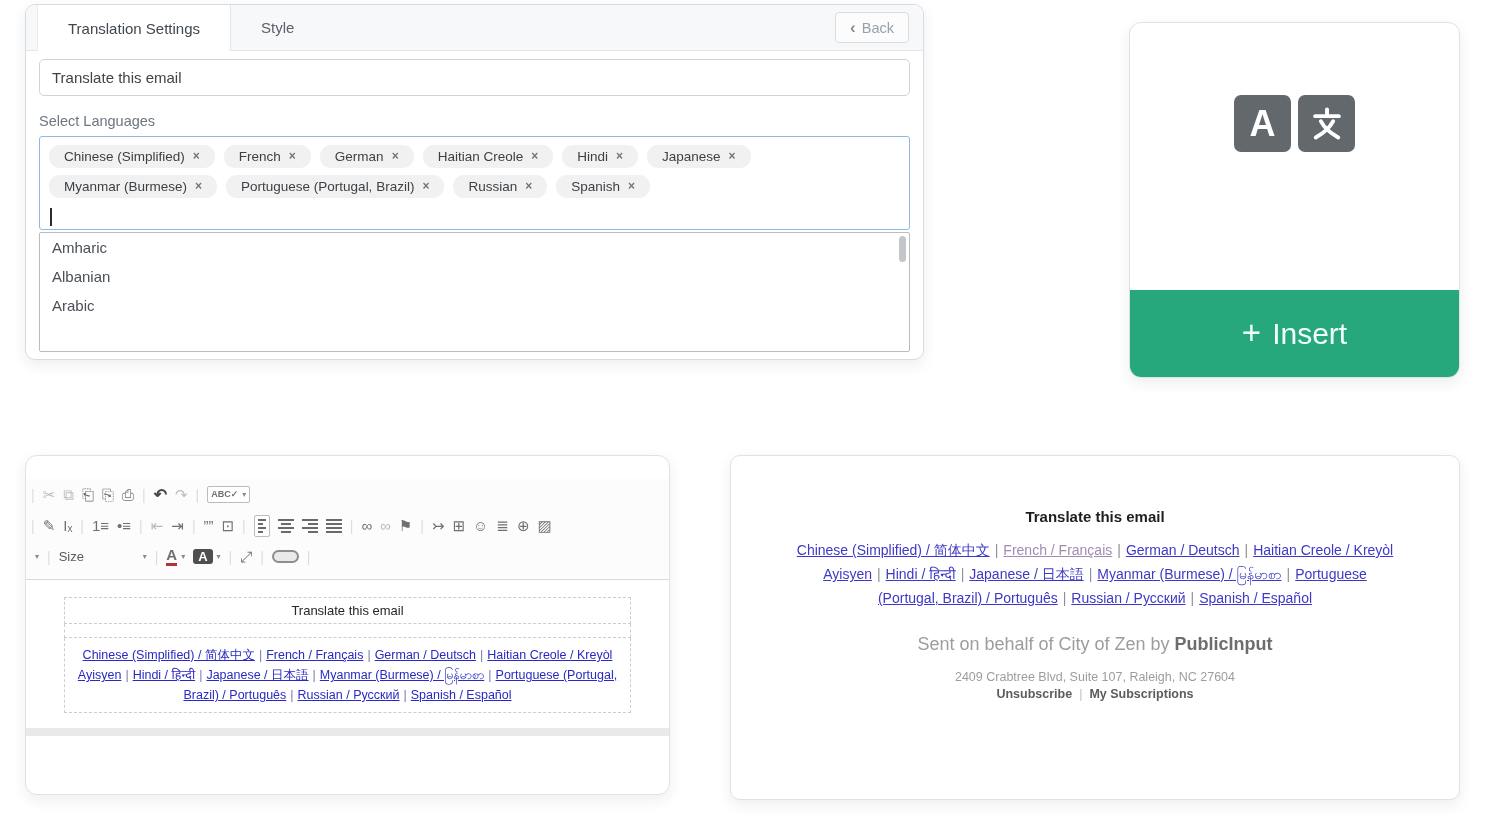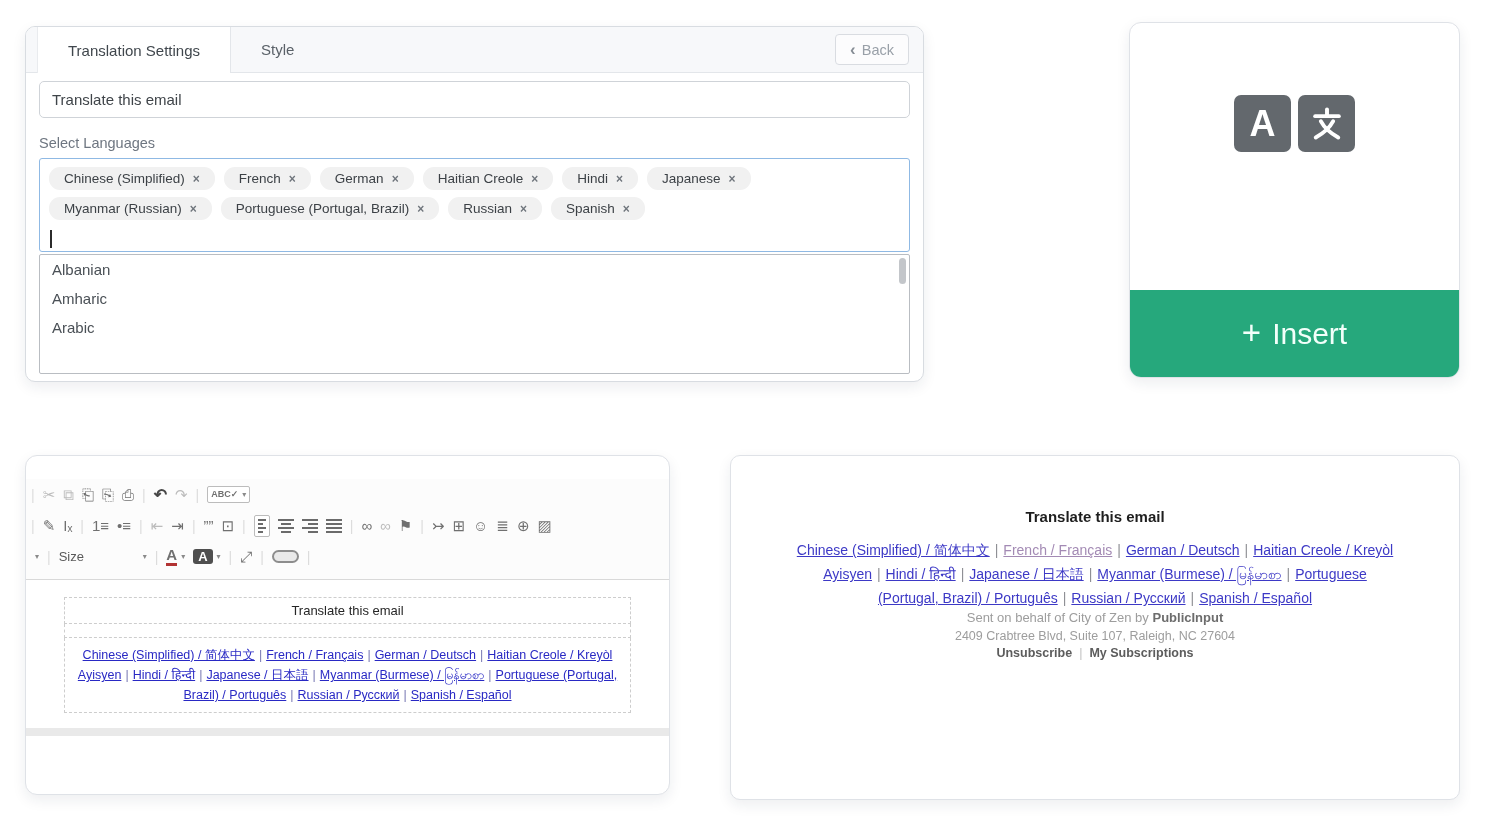--- a/index.html
+++ b/index.html
@@ -2,35 +2,35 @@
 <html><head>
 <meta charset="utf-8">
 <style>
   *{box-sizing:border-box;margin:0;padding:0}
   html,body{background:#fff}
   #canvas{position:relative;width:1487px;height:824px;background:#fff;overflow:hidden;
     font-family:"Liberation Sans",sans-serif;color:#333}
   .card{position:absolute;background:#fff;border:1px solid #dfe2e7;box-shadow:0 5px 14px rgba(30,40,60,.08)}
 
   
-  #settings{left:25px;top:26px;width:899px;height:356px;border-radius:10px;overflow:hidden;border-color:#d8dce1}
+  #settings{left:25px;top:4px;width:899px;height:356px;border-radius:10px;overflow:hidden;border-color:#d8dce1}
   .tabbar{height:46px;background:#f7f8fa;border-bottom:1px solid #e3e6ea;display:flex;padding-left:11px;position:relative}
   .tab{display:flex;align-items:center;padding:0 30px;font-size:15px;color:#5a6168;cursor:pointer}
   .tab.active{background:#fff;border-left:1px solid #e9ebee;border-right:1px solid #e3e6ea;margin-bottom:-1px;color:#40474d}
   .back{position:absolute;right:14px;top:7px;height:31px;display:flex;align-items:center;gap:6px;padding:0 14px;
     background:#fcfcfd;border:1px solid #d9dce1;border-radius:4px;color:#99a0a8;font-size:14.5px;cursor:pointer;
     font-family:"Liberation Sans",sans-serif}
   .back .chev{font-size:17px;font-weight:bold;color:#868d95;line-height:1}
   .s-body{padding:0 13px}
   .flabel{margin-top:17px;font-size:14.5px;color:#6e7681}
   .ftext{display:block;width:100%;height:37px;margin-top:8px;border:1px solid #cfd3d8;border-radius:5px;
     padding:0 12px;font-size:15px;color:#3f4449;font-family:"Liberation Sans",sans-serif}
   .mselect{margin-top:7px;height:94px;border:1px solid #8fb9e4;border-radius:3px;padding:8px 9px;overflow:hidden;cursor:text}
   .tags{display:flex;flex-wrap:wrap;gap:7px 9px}
-  .tag{display:inline-flex;align-items:center;background:#f1f1f1;border-radius:11px;padding:4px 15px;
+  .tag{display:inline-flex;background:#f1f1f1;border-radius:11px;padding:4px 15px;
     font-size:13.5px;color:#3c4146;white-space:nowrap}
   .tag .tag-x{margin-left:8px;color:#6f757c;font-weight:bold;font-size:12px;cursor:pointer}
   .caret-line{width:1.5px;height:18px;background:#2b2b2b;margin:10px 0 0 1px}
   .dropdown{position:relative;margin-top:2px;border:1px solid #b9bdc2;background:#fff;height:120px;border-radius:2px}
   .dd-item{padding:5px 12px;font-size:15px;color:#4a5056;line-height:19px;cursor:pointer}
   .dd-scroll{position:absolute;top:3px;right:3px;width:7px;height:88px}
   .dd-thumb{width:7px;height:26px;background:#c3c6ca;border-radius:4px}
 
   
   #widget{left:1129px;top:22px;width:331px;height:356px;border-radius:12px;overflow:hidden;
@@ -73,23 +73,23 @@
   .lsep{padding:0 4px}
   .e-divider{height:8px;background:#e9e9e9;margin-top:15px}
 
   
   #preview{left:730px;top:455px;width:730px;height:345px;border-radius:10px;text-align:center;overflow:hidden}
   .p-title{margin-top:52px;font-size:15px;font-weight:bold;color:#1e1e1e}
   .p-links{width:608px;margin:13px auto 0;font-size:14px;line-height:1.72;color:#8f9095}
   .p-links a{color:#3d39c6;text-decoration:underline;cursor:pointer}
   .p-links a.visited{color:#a38ab4}
   .p-links .lsep{padding:0 5px}
-  .p-sent{font-size:13px;color:#9d9d9d}
+  .p-sent{margin-top:24px;font-size:18px;color:#9d9d9d}
   .p-sent b{color:#6d6d6d}
-  .p-addr{margin-top:4px;font-size:12.5px;color:#9d9d9d}
+  .p-addr{margin-top:15px;font-size:12.5px;color:#9d9d9d}
   .p-unsub{margin-top:3px;font-size:12.5px;font-weight:bold;color:#5c5c5c}
   .p-unsub a,.p-view a{color:inherit;text-decoration:none;cursor:pointer}
   .pipe{color:#c2c2c2;font-weight:normal;padding:0 7px}
   .p-view{margin-top:14px;font-size:12.5px;color:#474747}
   .dot{display:inline-block;width:10px;height:10px;border-radius:50%;background:#17a28a;margin:0 5px;vertical-align:-1px}
 </style>
 </head>
 <body>
 
 <div id="canvas">
@@ -130,42 +130,42 @@
             </span>
             <span class="tag">
               <span class="tag-label">Hindi</span>
               <span class="tag-x">×</span>
             </span>
             <span class="tag">
               <span class="tag-label">Japanese</span>
               <span class="tag-x">×</span>
             </span>
             <span class="tag">
-              <span class="tag-label">Myanmar (Russian)</span>
+              <span class="tag-label">Myanmar (Burmese)</span>
               <span class="tag-x">×</span>
             </span>
             <span class="tag">
               <span class="tag-label">Portuguese (Portugal, Brazil)</span>
               <span class="tag-x">×</span>
             </span>
             <span class="tag">
               <span class="tag-label">Russian</span>
               <span class="tag-x">×</span>
             </span>
             <span class="tag">
               <span class="tag-label">Spanish</span>
               <span class="tag-x">×</span>
             </span>
           </div>
         <div class="caret-line"></div>
       </div>
       <div class="dropdown">
         <div>
+            <div class="dd-item">Amharic</div>
             <div class="dd-item">Albanian</div>
-            <div class="dd-item">Amharic</div>
             <div class="dd-item">Arabic</div>
           </div>
         <div class="dd-scroll">
           <div class="dd-thumb"></div>
         </div>
       </div>
     </div>
   </section>
 
   <section id="widget" class="card">

